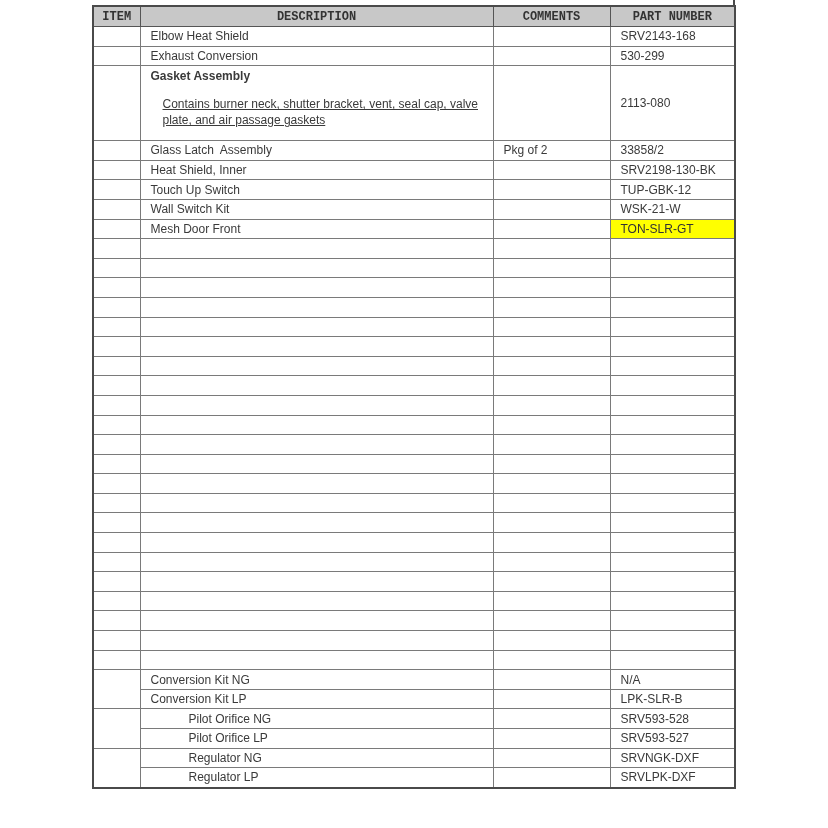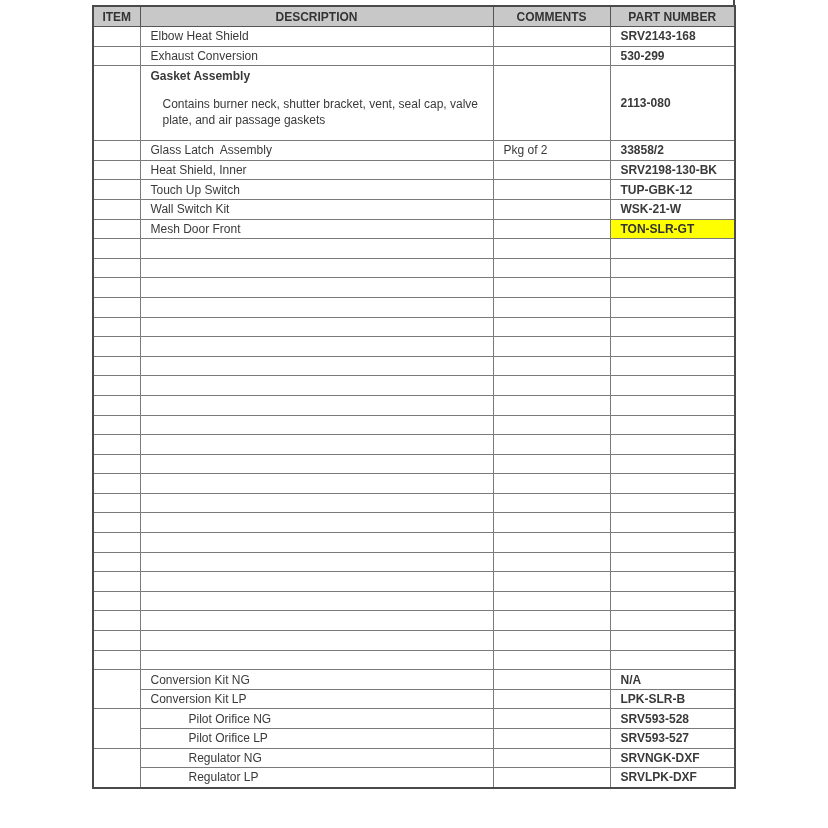--- a/index.html
+++ b/index.html
@@ -6,32 +6,32 @@
   body { width: 828px; height: 828px; position: relative; overflow: hidden;
          font-family: "Liberation Sans", sans-serif; color: #3a3a3a; }
   .sheet { position: absolute; left: 92px; top: 5px; }
   table.parts { border-collapse: collapse; table-layout: fixed; width: 644px;
                 border: 2px solid #4a4a4a; }
   table.parts col.c-item { width: 47px; }
   table.parts col.c-desc { width: 353px; }
   table.parts col.c-comm { width: 117px; }
   table.parts col.c-part { width: 125px; }
   table.parts th { background: #c8c8c8; color: #333; font-size: 12px; font-weight: bold;
-                   height: 19px; padding: 0; border: 1.5px solid #555; text-align: center; }
+                   height: 19px; padding: 0; border: 1.5px solid #555; text-align: center; font-family: Liberation Mono, monospace; }
   table.parts td { border: 1.5px solid #7a7a7a; height: 18.6px; padding: 0 0 0 10px;
                    font-size: 12px; line-height: 14px; vertical-align: middle; white-space: nowrap; }
   table.parts td.item { padding: 0; }
   td.desc.indent { padding-left: 48px; }
-  td.part { padding-left: 11px; font-weight: bold; }
+  td.part { padding-left: 11px; }
   td.comm { padding-left: 12px; vertical-align: top; padding-top: 2px; }
   td.part.highlight { background: #ffff00; color: #333; margin-top: 41px; }
   tr.gasket td { height: 71px; }
   tr.gasket td.desc { vertical-align: top; padding-top: 3px; white-space: normal; }
   .gasket-title { display: block; font-weight: bold; }
-  .gasket-note { display: block; margin-top: 13px; padding-left: 12px; line-height: 16px; }
+  .gasket-note { display: block; margin-top: 13px; padding-left: 12px; line-height: 16px; text-decoration: underline; }
   tr.gasket td.part { vertical-align: middle; }
   .topline { position: absolute; left: 733px; top: 0; width: 2px; height: 6px; background: #4a4a4a; }
 </style>
 </head>
 <body>
 
 <div class="topline"></div>
 
 <div class="sheet">
   <table class="parts">

